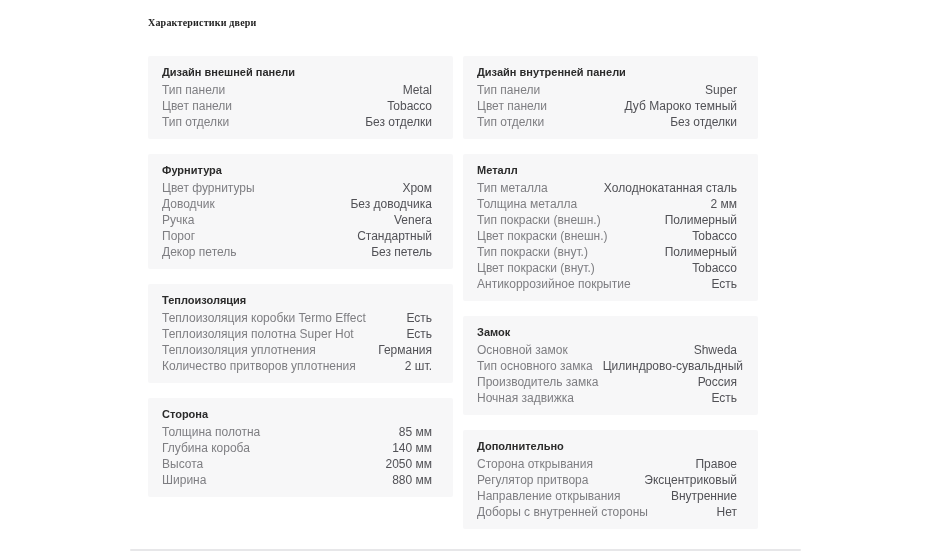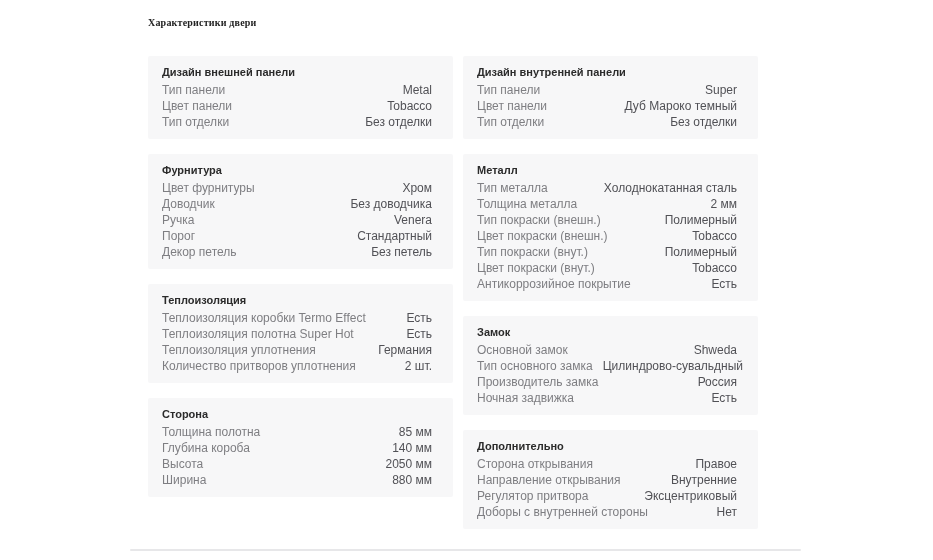--- a/index.html
+++ b/index.html
@@ -234,26 +234,26 @@
             <span class="spec-value">Есть</span>
           </div>
         </section>
         <section class="spec-card">
           <h3 class="card-heading">Дополнительно</h3>
           <div class="spec-row">
             <span class="spec-label">Сторона открывания</span>
             <span class="spec-value">Правое</span>
           </div>
           <div class="spec-row">
+            <span class="spec-label">Регулятор притвора</span>
+            <span class="spec-value">Эксцентриковый</span>
+          </div>
+          <div class="spec-row">
             <span class="spec-label">Направление открывания</span>
             <span class="spec-value">Внутренние</span>
-          </div>
-          <div class="spec-row">
-            <span class="spec-label">Регулятор притвора</span>
-            <span class="spec-value">Эксцентриковый</span>
           </div>
           <div class="spec-row">
             <span class="spec-label">Доборы с внутренней стороны</span>
             <span class="spec-value">Нет</span>
           </div>
         </section>
       </div>
     </div>
 </div>
 

